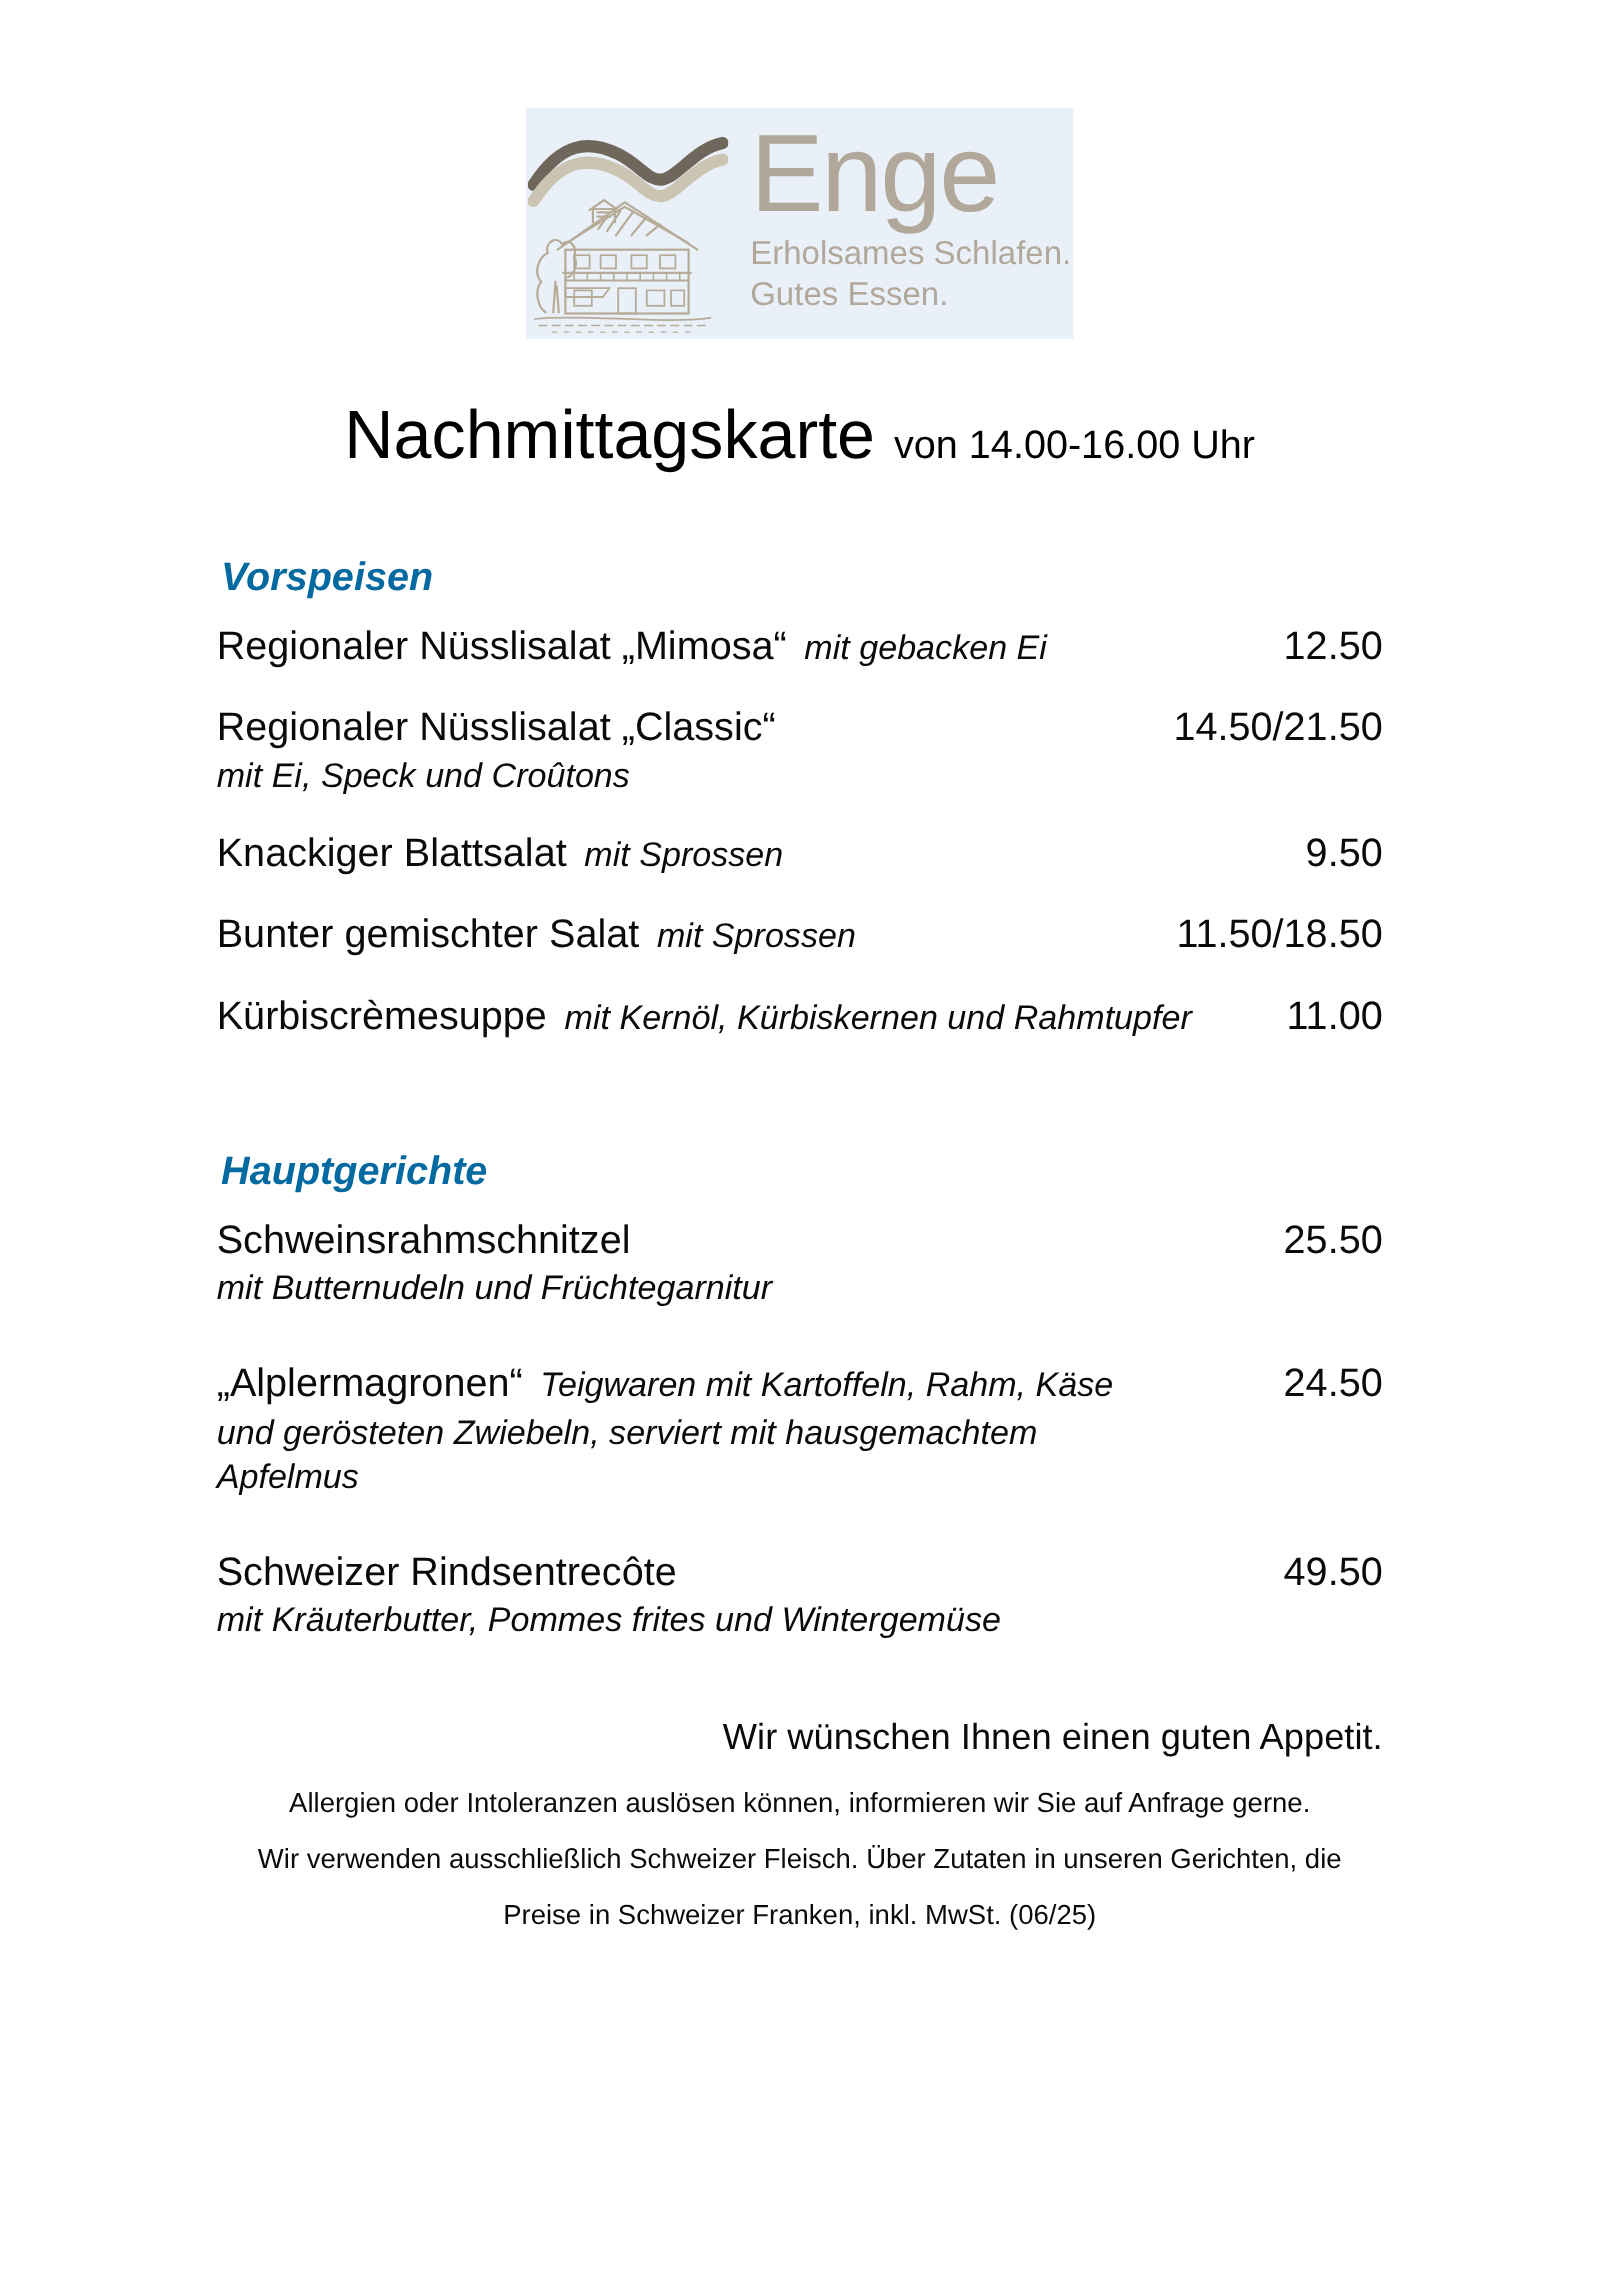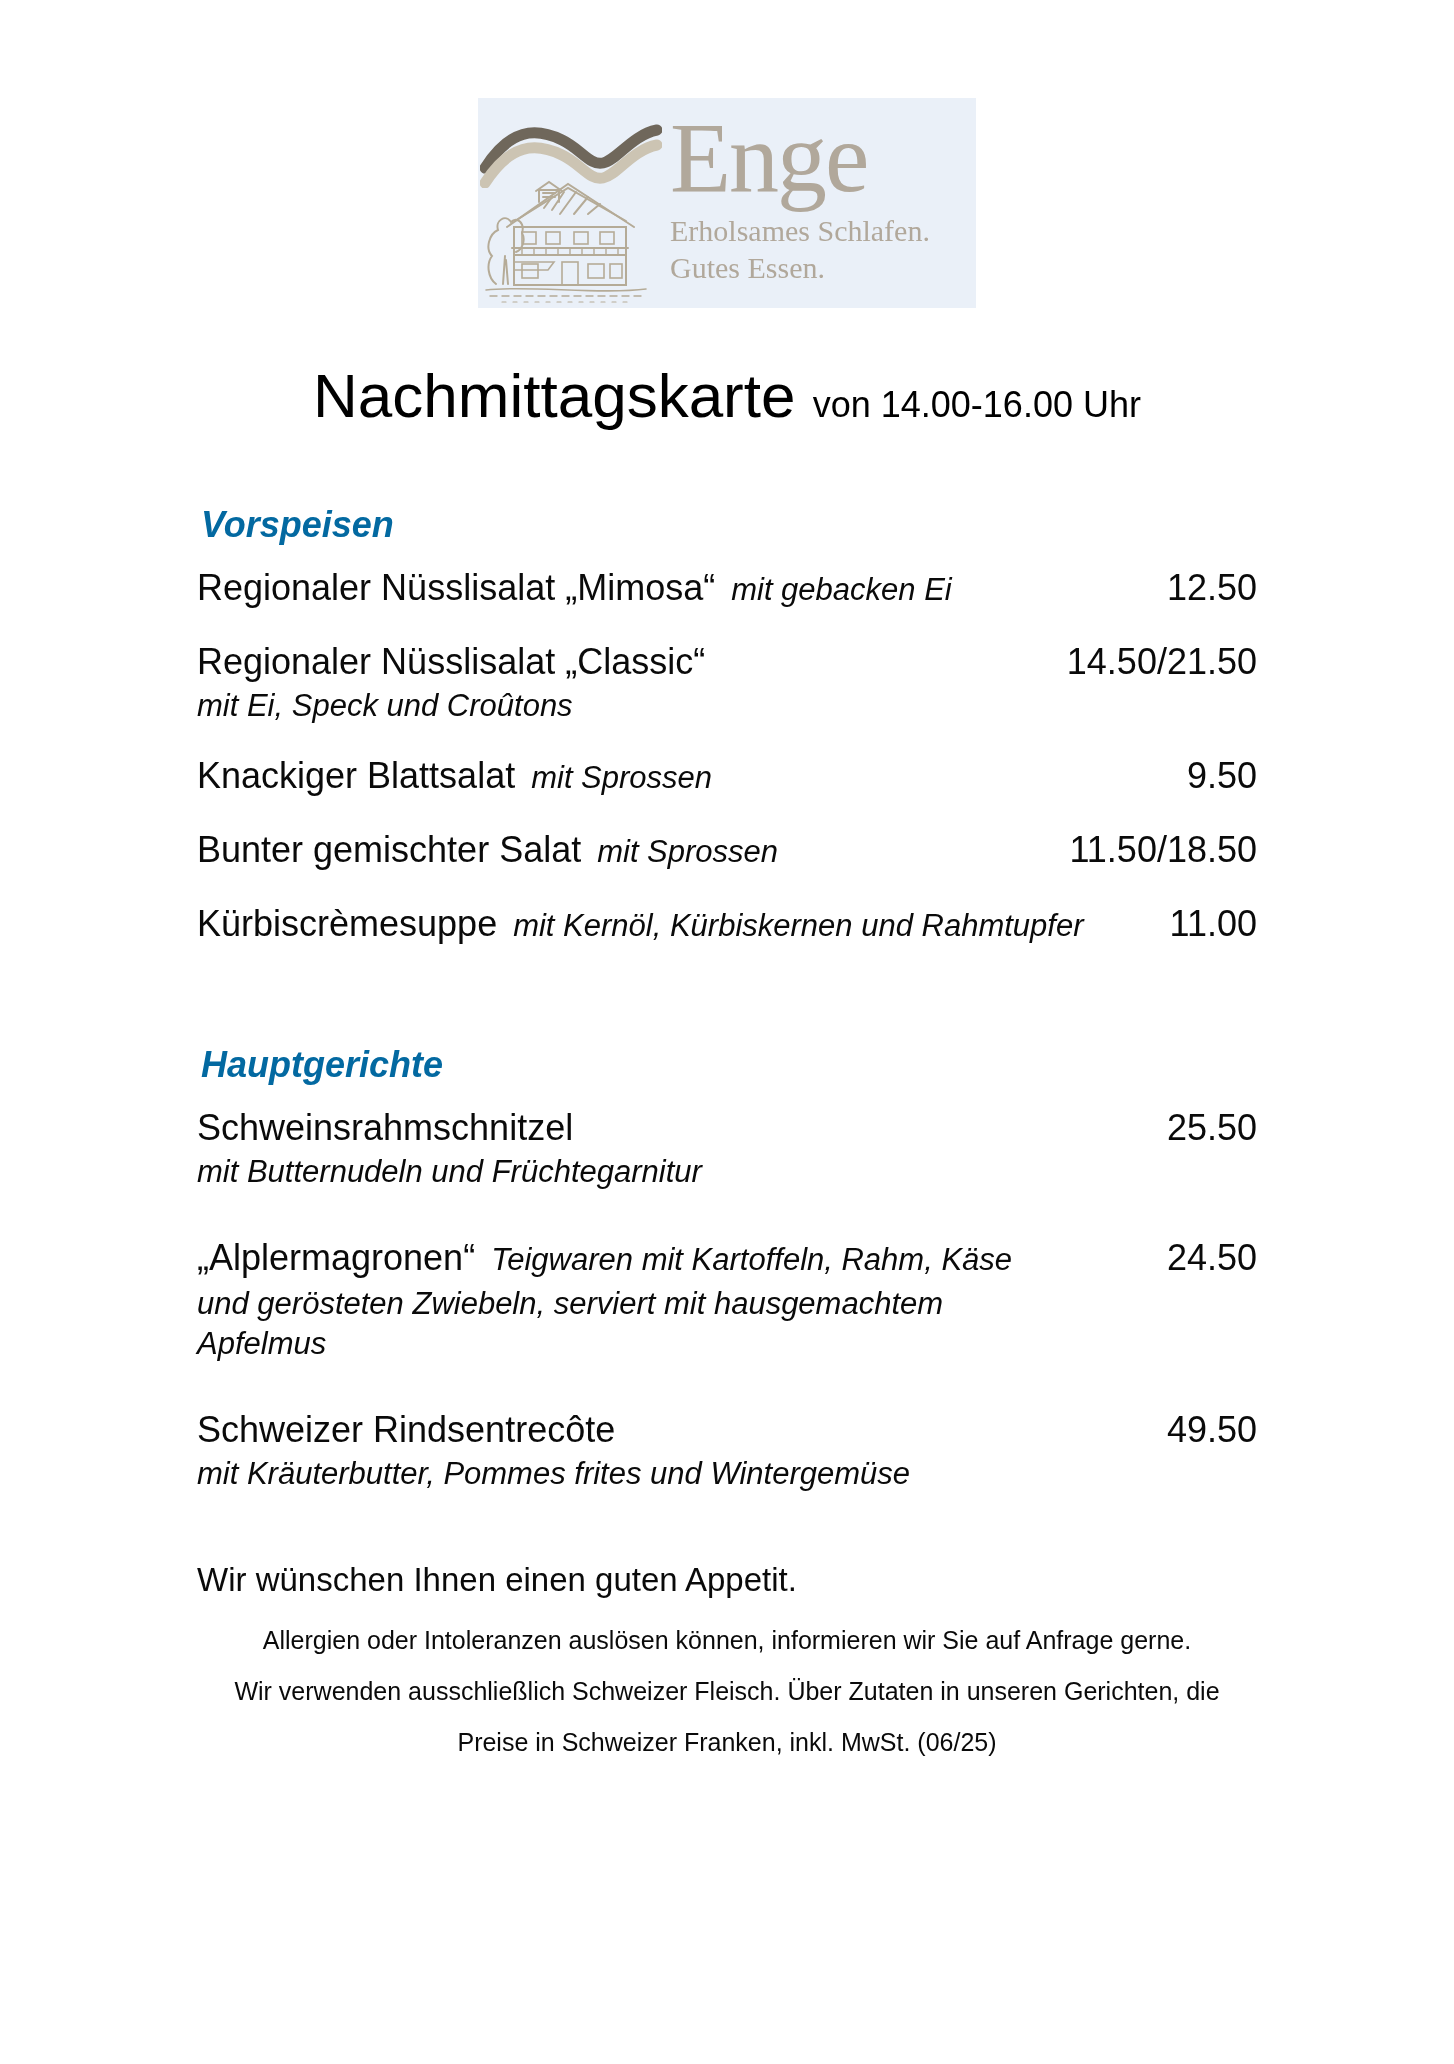--- a/index.html
+++ b/index.html
@@ -15,21 +15,21 @@
   }
   
   .logo{
     position:relative;
     width:498px;height:210px;
     margin:0 auto;
     background:#EAF0F8;
   }
   .logo-waves{position:absolute;left:2px;top:8px;}
   .logo-house{position:absolute;left:4px;top:66px;}
-  .logo-text{position:absolute;left:192px;top:6px;color:#B1A89B;font-family:Liberation Serif, serif;}
+  .logo-text{position:absolute;left:204px;top:6px;color:#B1A89B;font-family:Liberation Sans, sans-serif;}
   .logo-name{font-size:100px;line-height:108px;letter-spacing:-2px;}
   .logo-tagline{font-size:30px;line-height:37px;}
   
   .title{
     margin-top:52px;
     text-align:center;
     font-size:62px;
     line-height:72px;
     font-weight:400;
     color:#000;
@@ -56,21 +56,21 @@
   .item-price{font-size:36px;margin-left:auto;padding-left:20px;}
   .item-desc{
     font-size:31px;font-style:italic;line-height:40px;margin-top:2px;
     white-space:pre-line;
   }
   .desc-row{display:flex;align-items:baseline;line-height:44px;margin-top:2px;white-space:nowrap;}
   .desc-row .item-desc{margin-top:0;}
   .kl-portion{font-size:31px;font-style:italic;margin-left:auto;}
   .price2{font-size:36px;min-width:172px;text-align:right;}
   
-  .appetit{margin-top:64px;text-align:left;font-size:33px;line-height:43px;}
+  .appetit{margin-top:64px;text-align:right;font-size:33px;line-height:43px;}
   .disclaimer{margin-top:14px;text-align:center;font-size:25px;line-height:51px;}
   .address{
     margin-top:52px;text-align:center;
     font-size:30px;line-height:38px;
     color:#C00000;white-space:nowrap;
   }
   .website{font-weight:700;border-bottom:3px solid #C00000;padding-left:11px;}
 </style>
 </head>
 <body>

